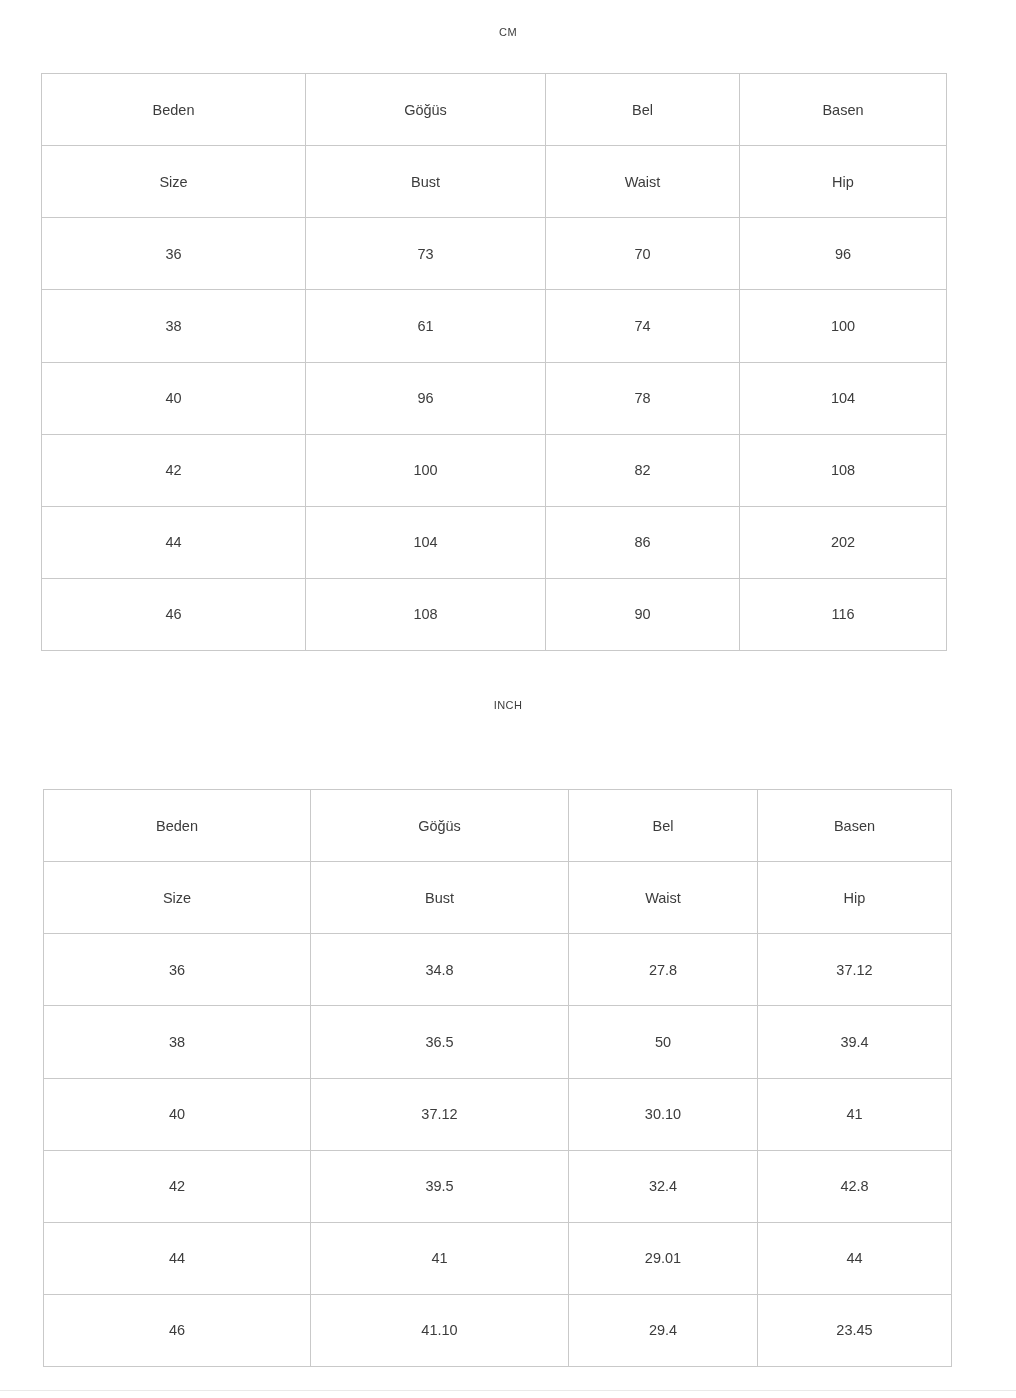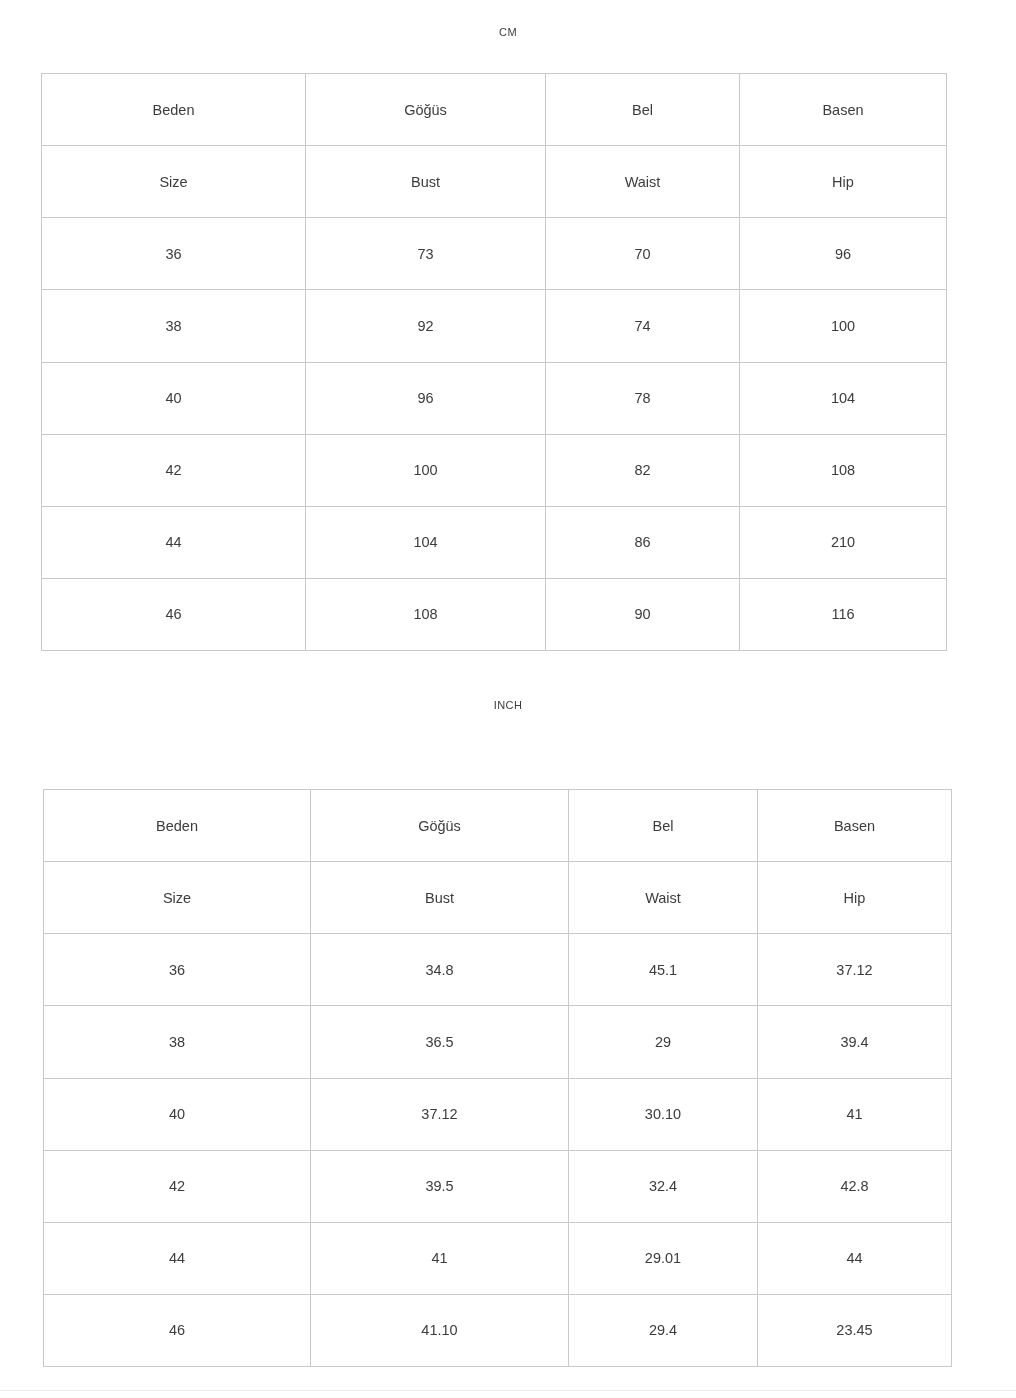--- a/index.html
+++ b/index.html
@@ -107,41 +107,41 @@
       <td>Hip</td>
     </tr>
     <tr>
       <td>36</td>
       <td>73</td>
       <td>70</td>
       <td>96</td>
     </tr>
     <tr>
       <td>38</td>
-      <td>92</td>
+      <td>61</td>
       <td>74</td>
       <td>100</td>
     </tr>
     <tr>
       <td>40</td>
       <td>96</td>
       <td>78</td>
       <td>104</td>
     </tr>
     <tr>
       <td>42</td>
       <td>100</td>
       <td>82</td>
       <td>108</td>
     </tr>
     <tr>
       <td>44</td>
       <td>104</td>
       <td>86</td>
-      <td>210</td>
+      <td>202</td>
     </tr>
     <tr>
       <td>46</td>
       <td>108</td>
       <td>90</td>
       <td>116</td>
     </tr>
   </tbody>
 </table>
 
@@ -163,27 +163,27 @@
     </tr>
     <tr>
       <td>Size</td>
       <td>Bust</td>
       <td>Waist</td>
       <td>Hip</td>
     </tr>
     <tr>
       <td>36</td>
       <td>34.8</td>
-      <td>45.1</td>
+      <td>27.8</td>
       <td>37.12</td>
     </tr>
     <tr>
       <td>38</td>
       <td>36.5</td>
-      <td>29</td>
+      <td>50</td>
       <td>39.4</td>
     </tr>
     <tr>
       <td>40</td>
       <td>37.12</td>
       <td>30.10</td>
       <td>41</td>
     </tr>
     <tr>
       <td>42</td>

